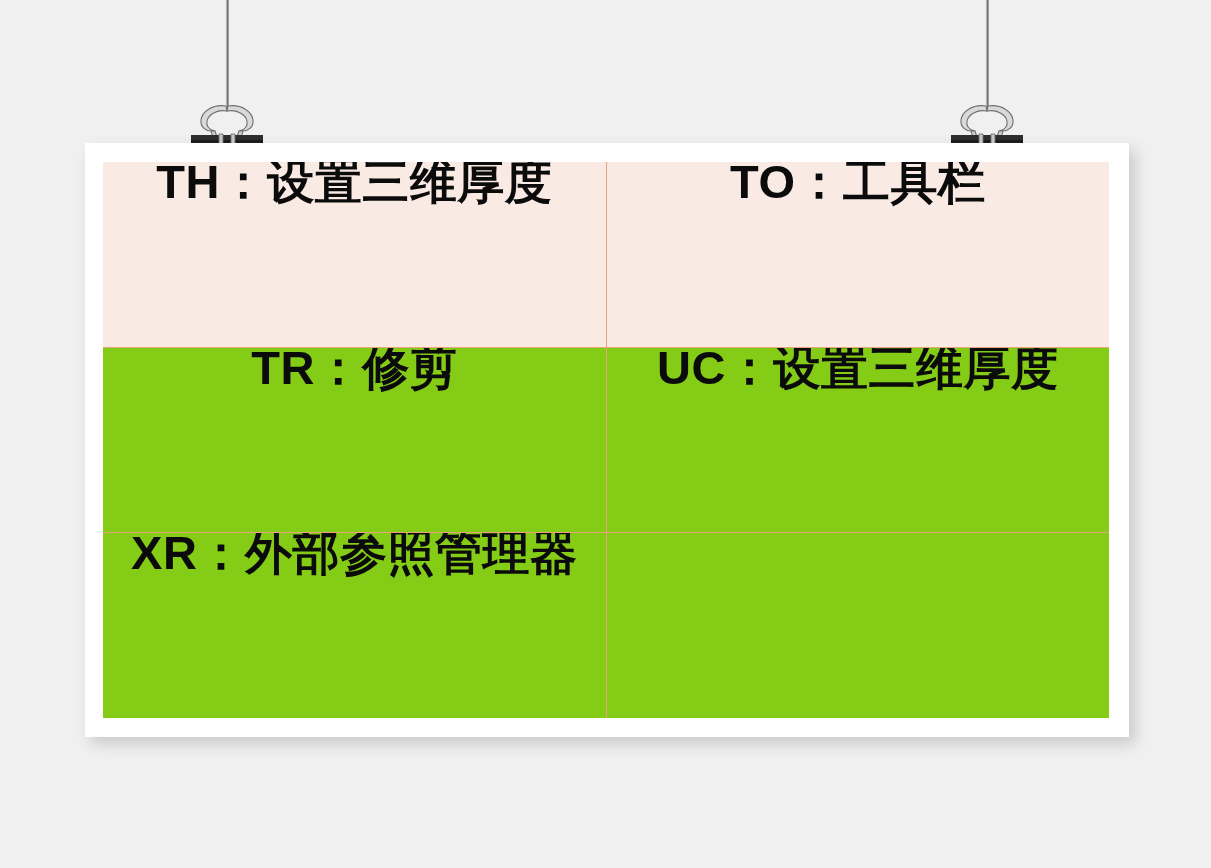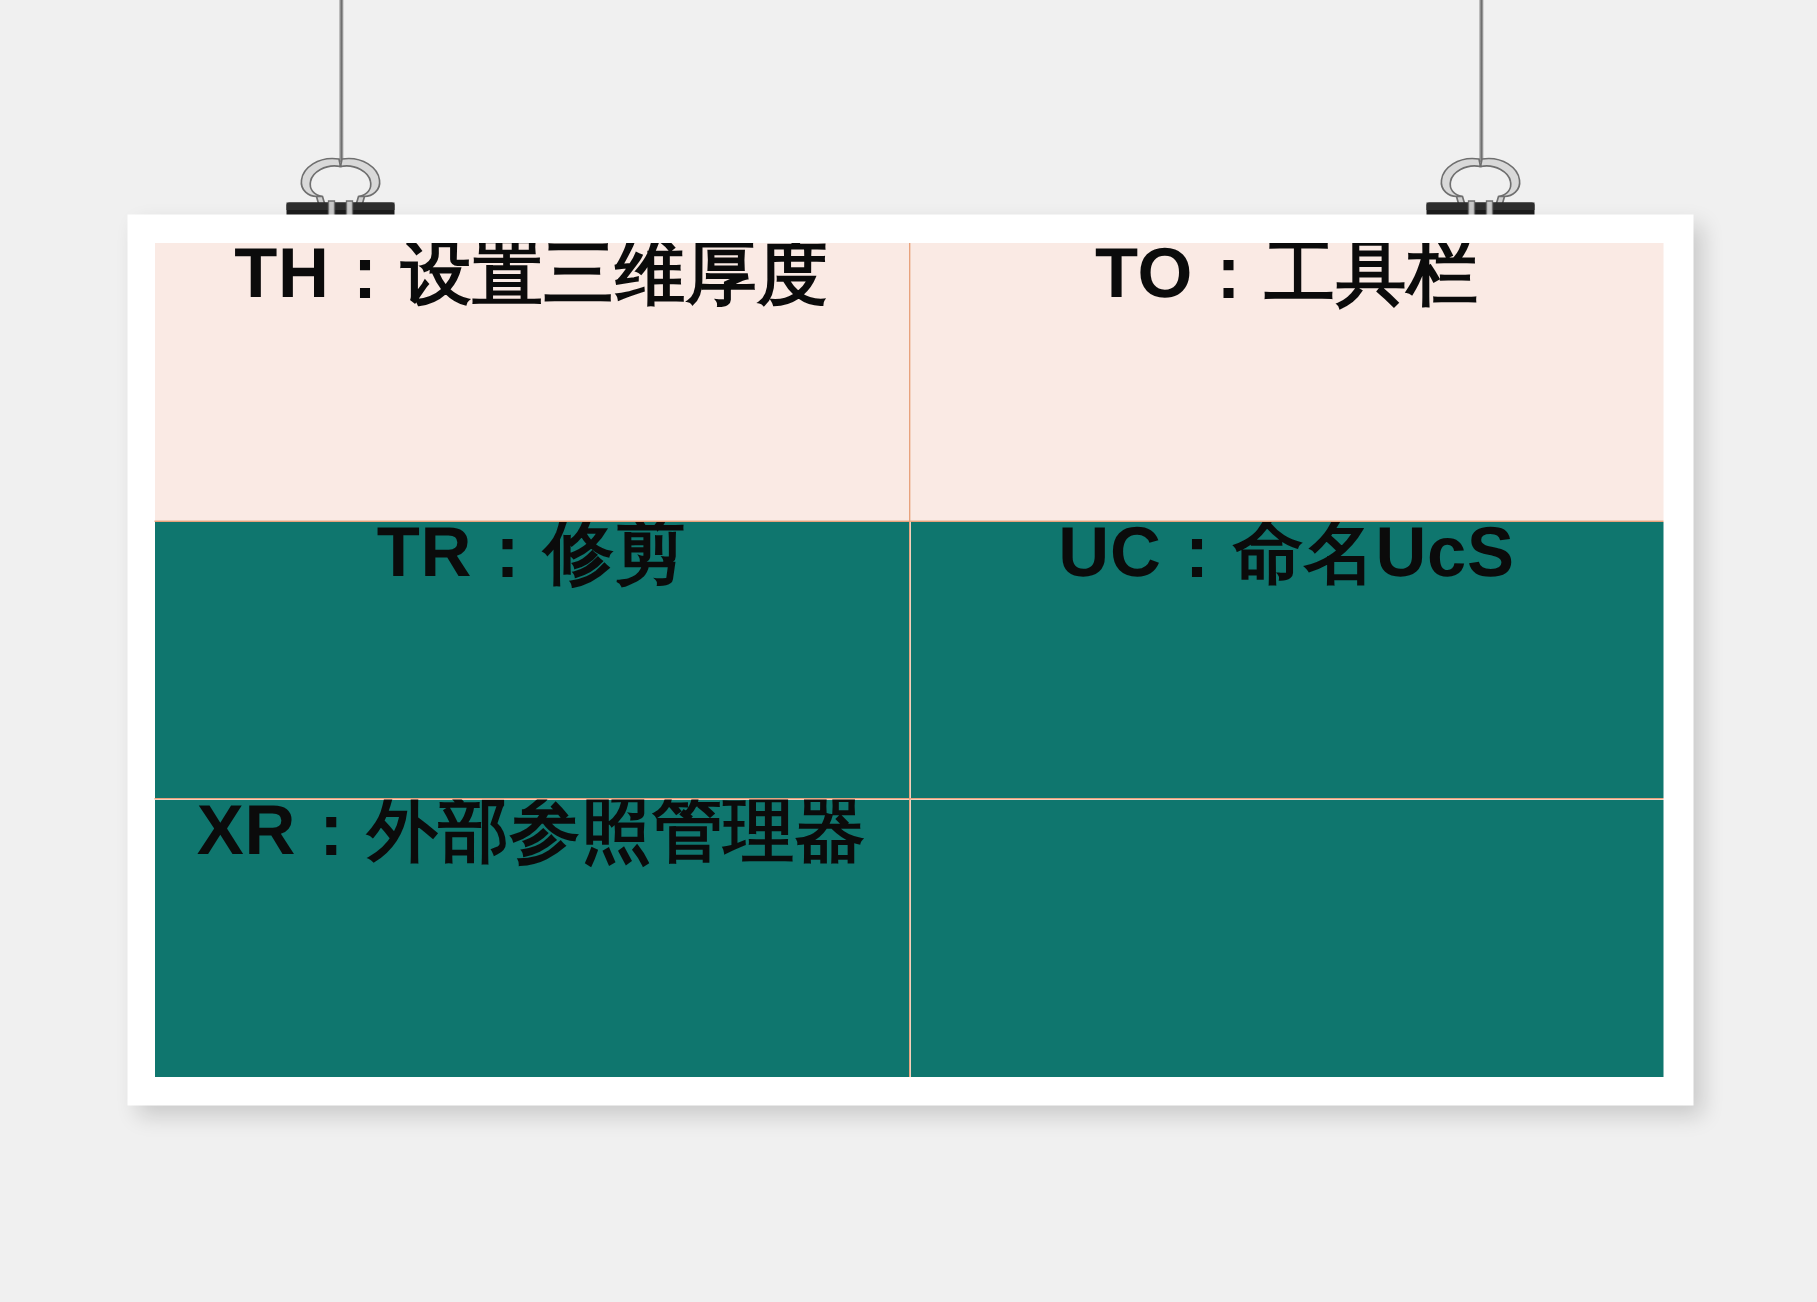--- a/index.html
+++ b/index.html
@@ -72,21 +72,21 @@
     text-align: center;
     padding: 0;
     border-right: 1.4px solid #e8a27c;
     border-bottom: 1.4px solid #e8a27c;
     overflow: hidden;
   }
   #shortcut-table td.last-col { border-right: none; margin-left: 21px; }
   #shortcut-table tr.last-row td { border-bottom: none; text-align: center; }
 
   tr.band-light td { background: #faeae4; }
-  tr.band-dark  td { background: #0f766e; }
+  tr.band-dark  td { background: #84cc16; }
 
   .cell-text {
     display: block;
     font-size: 47px;
     font-weight: bold;
     line-height: 1.06;
     color: #0b0b0b;
     letter-spacing: 0.5px;
     margin: 0;
     padding: 0 6px;
@@ -151,21 +151,21 @@
           </td>
           <td class="last-col">
             <span class="cell-text">TO：工具栏</span>
           </td>
         </tr>
         <tr class="band-dark">
           <td>
             <span class="cell-text">TR：修剪</span>
           </td>
           <td class="last-col">
-            <span class="cell-text">UC：命名UcS</span>
+            <span class="cell-text">UC：设置三维厚度</span>
           </td>
         </tr>
         <tr class="band-dark last-row">
           <td>
             <span class="cell-text">XR：外部参照管理器</span>
           </td>
           <td class="last-col">
             
           </td>
         </tr>

